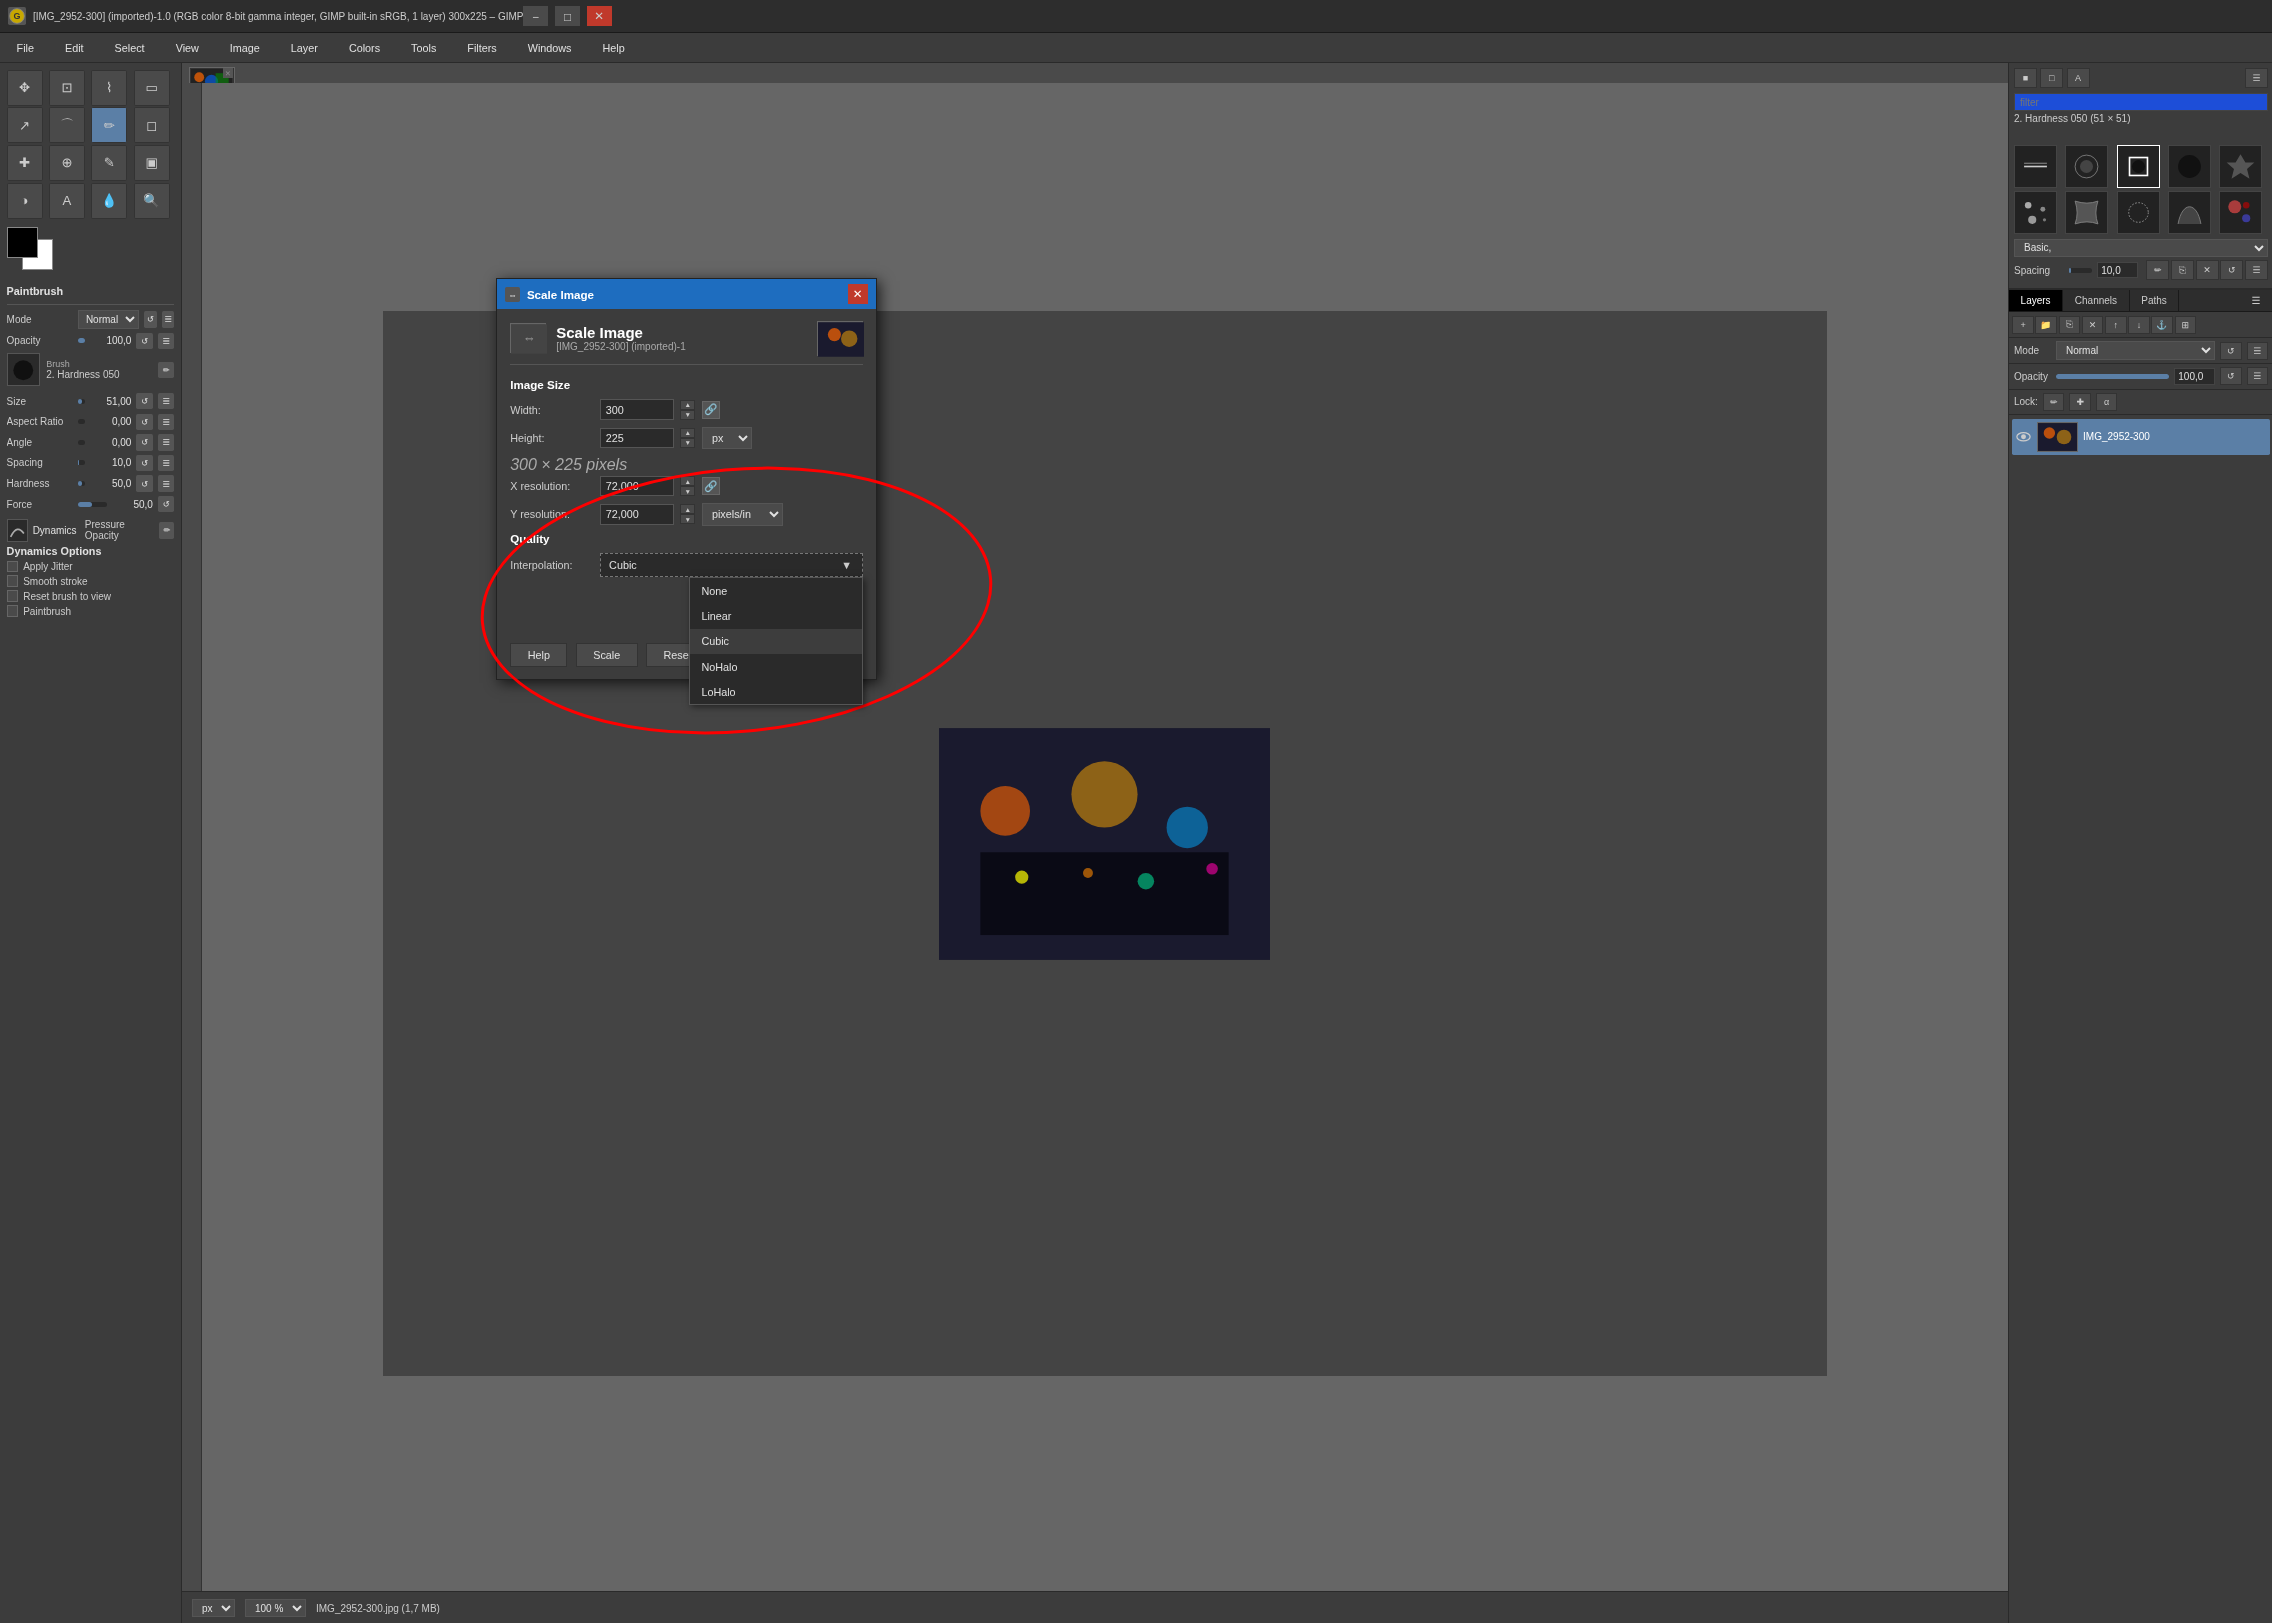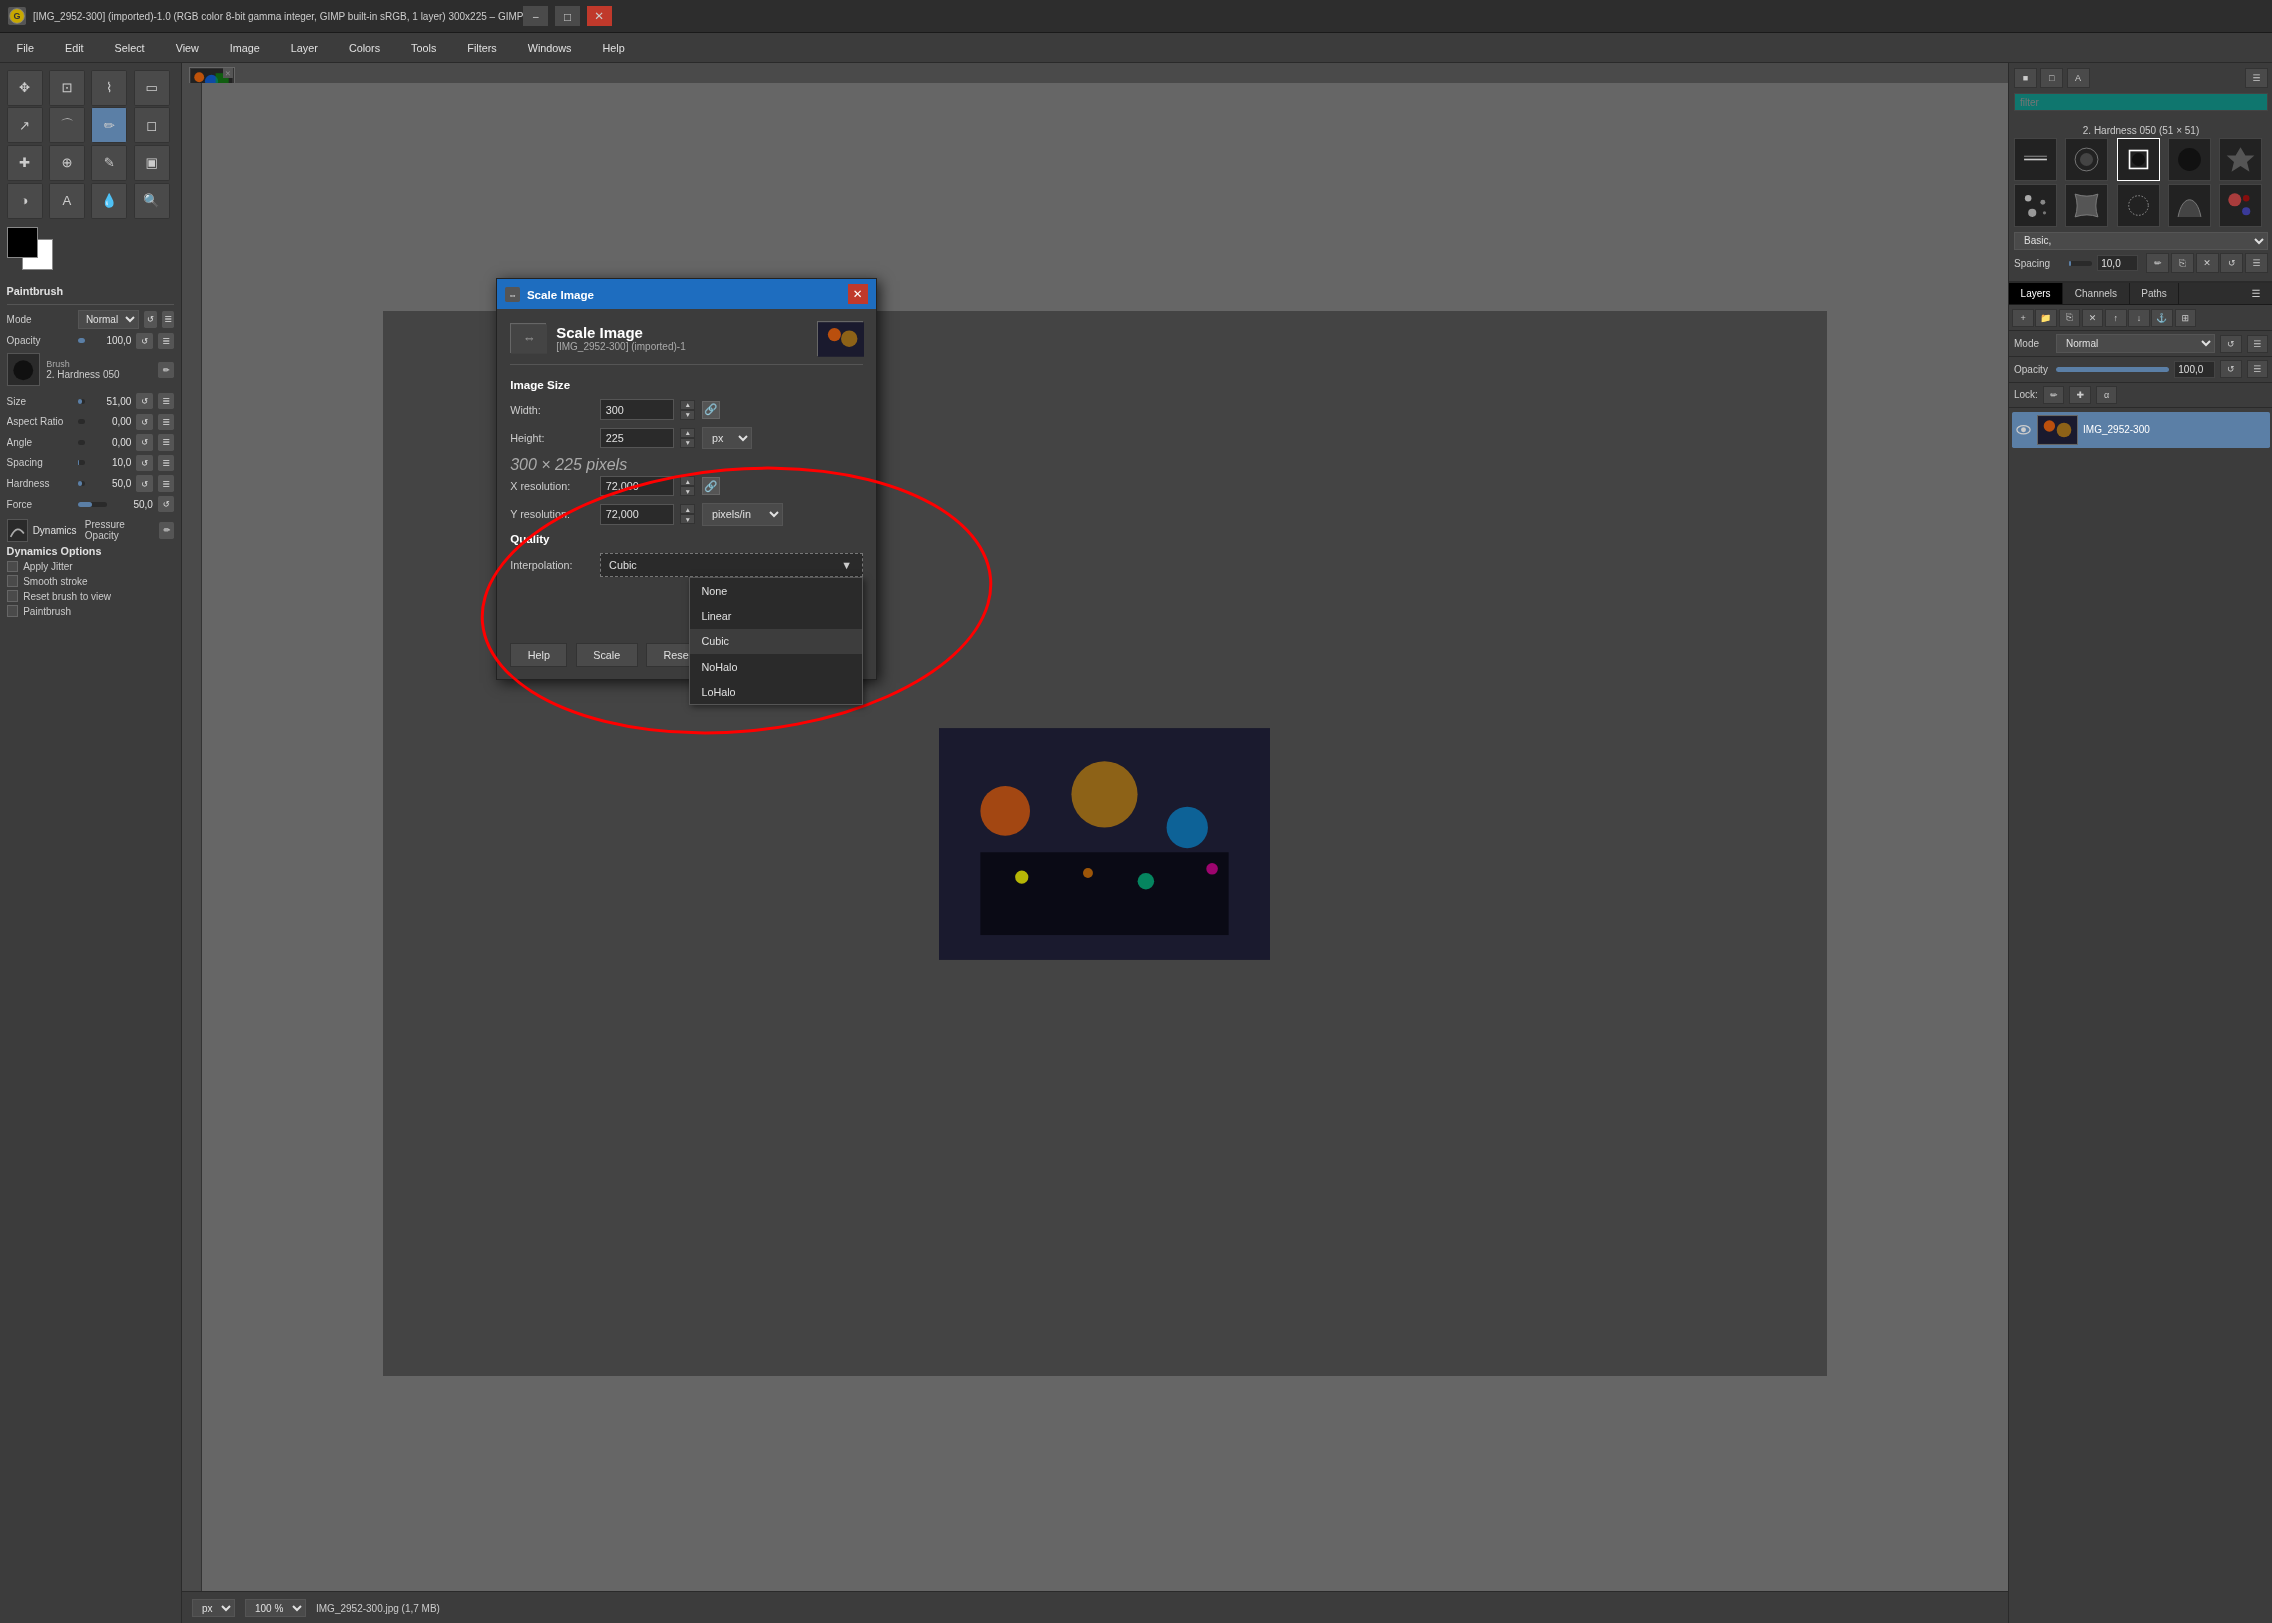--- a/index.html
+++ b/index.html
@@ -310,29 +310,29 @@
     .panel-tool-btn {
       width: 23px; height: 20px;
       background: #4a4a4a;
       border: 0.8px solid #333;
       cursor: pointer;
       display: flex; align-items: center; justify-content: center;
       font-size: 9px; color: #ccc;
     }
     .filter-input {
       width: 100%;
-      background: #0f766e;
+      background: #1d4ed8;
       border: 0.8px solid #444;
       color: #e0e0e0;
       padding: 2.5px 5px;
       font-size: 10px;
-      margin-bottom: 14px;
+      margin-bottom: 2px;
     }
     .brush-label {
-      font-size: 10px; color: #ccc; margin-bottom: 2px; text-align: center;
+      font-size: 10px; color: #ccc; margin-bottom: 21px;
     }
     .brush-grid {
       display: grid;
       grid-template-columns: repeat(5, 1fr);
       gap: 2.5px;
       margin-bottom: 5px;
     }
     .brush-cell {
       width: 43px; height: 43px;
       background: #222;

